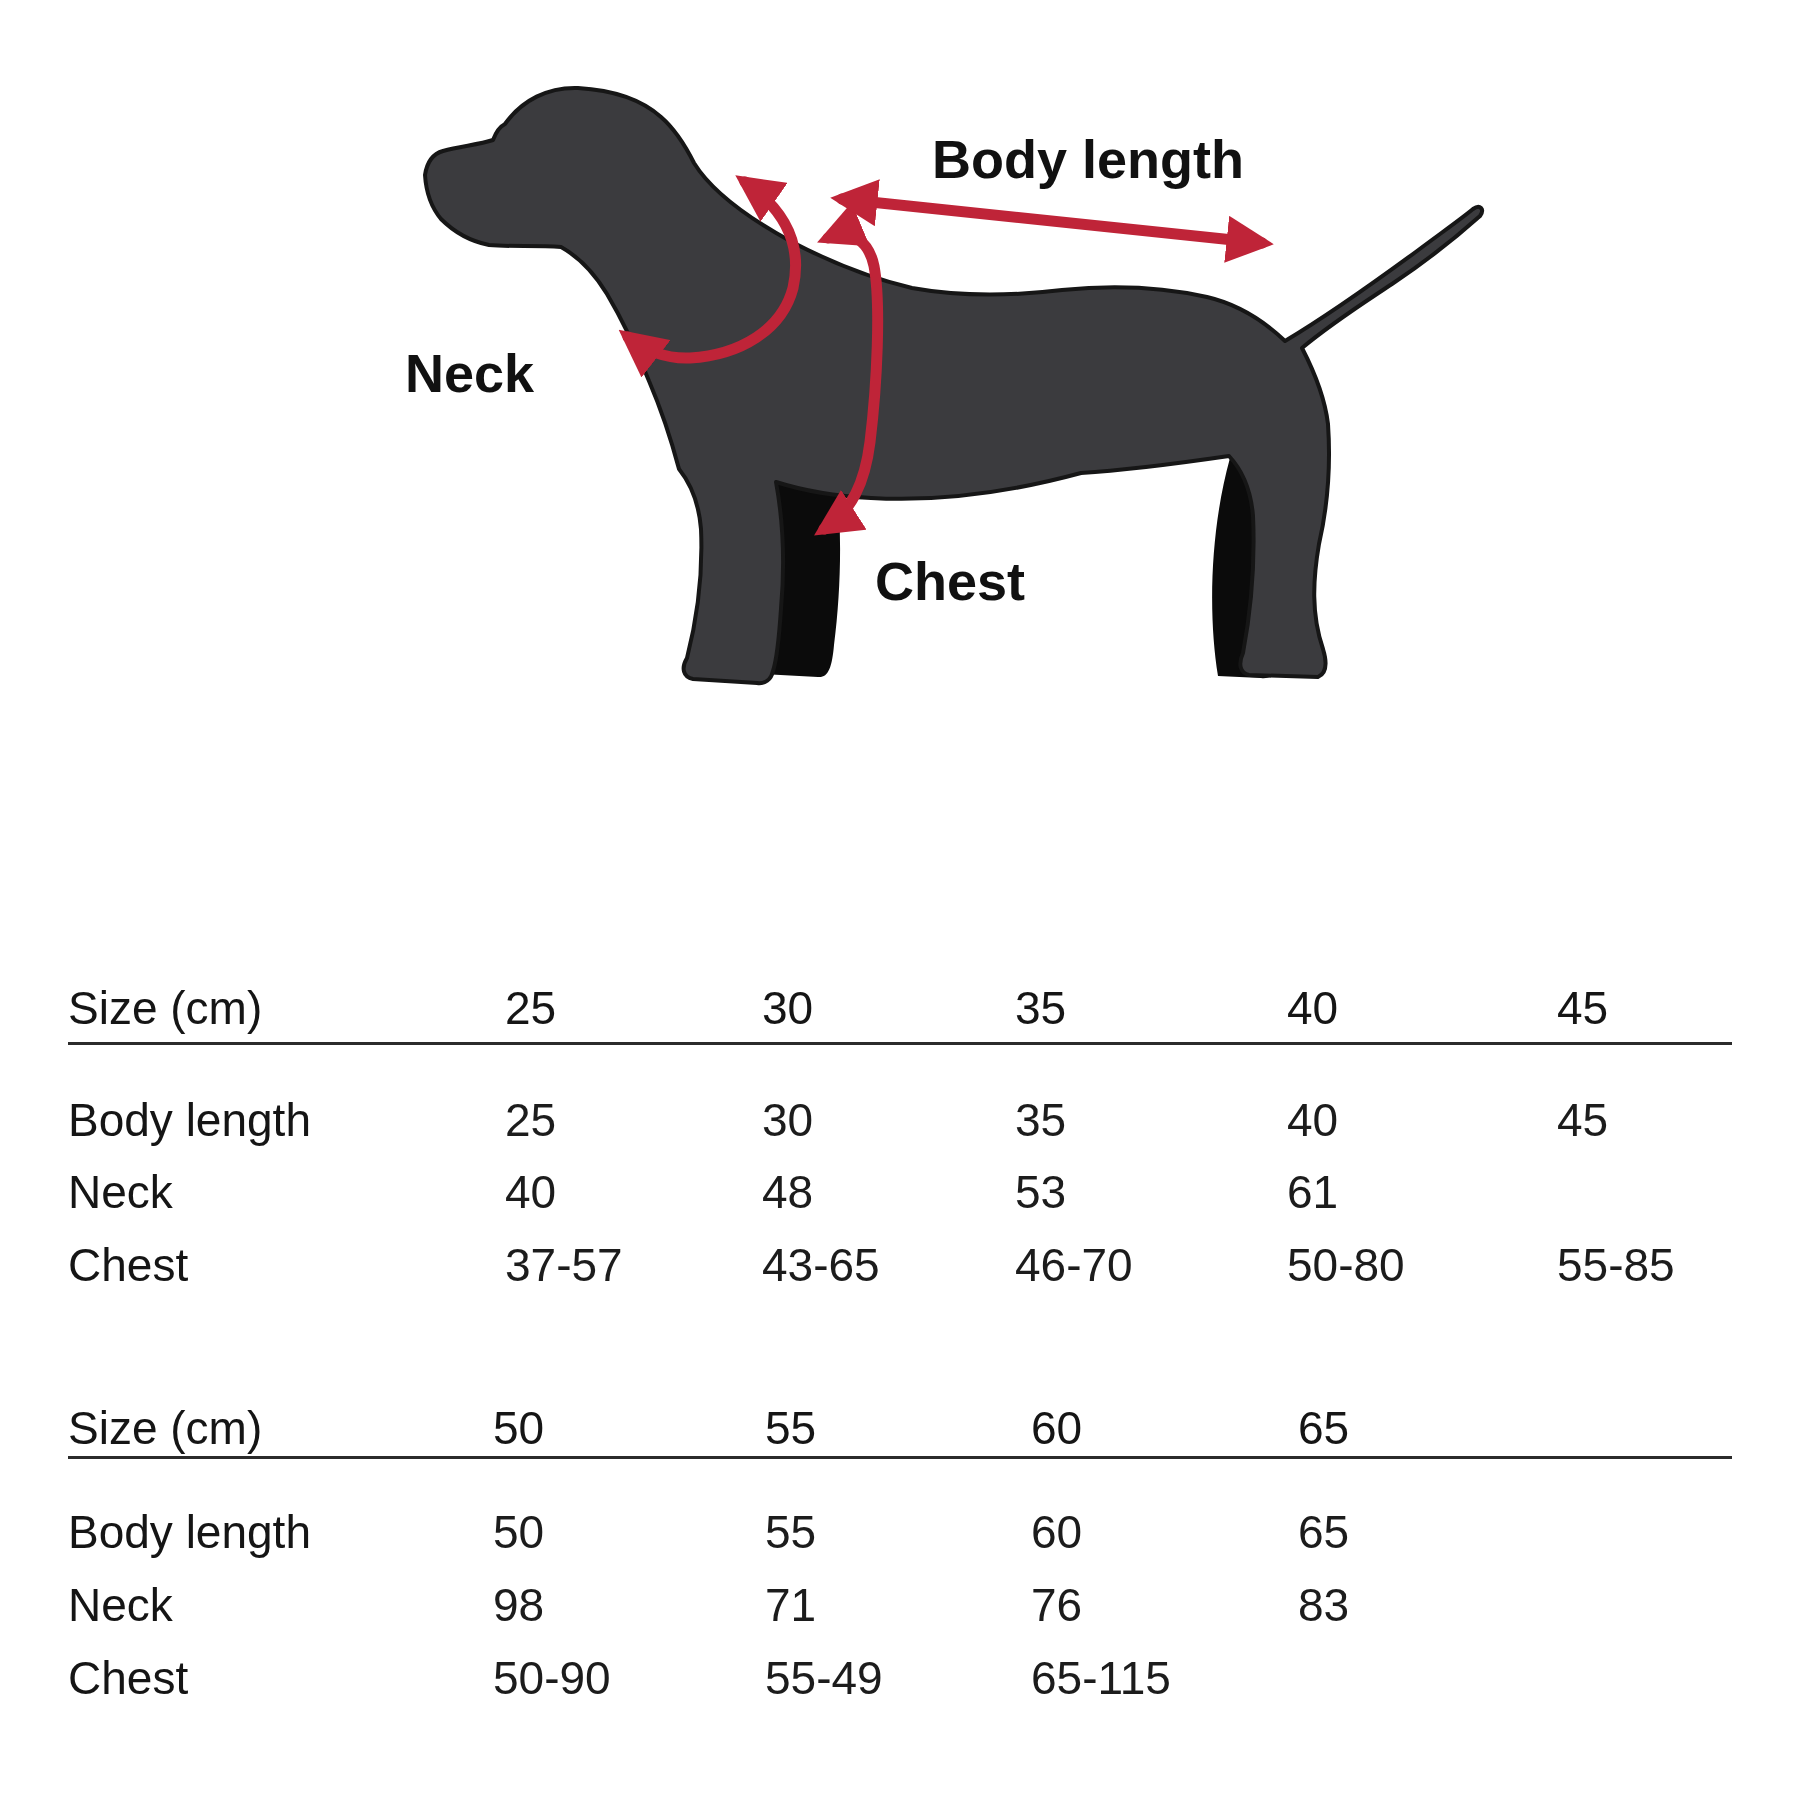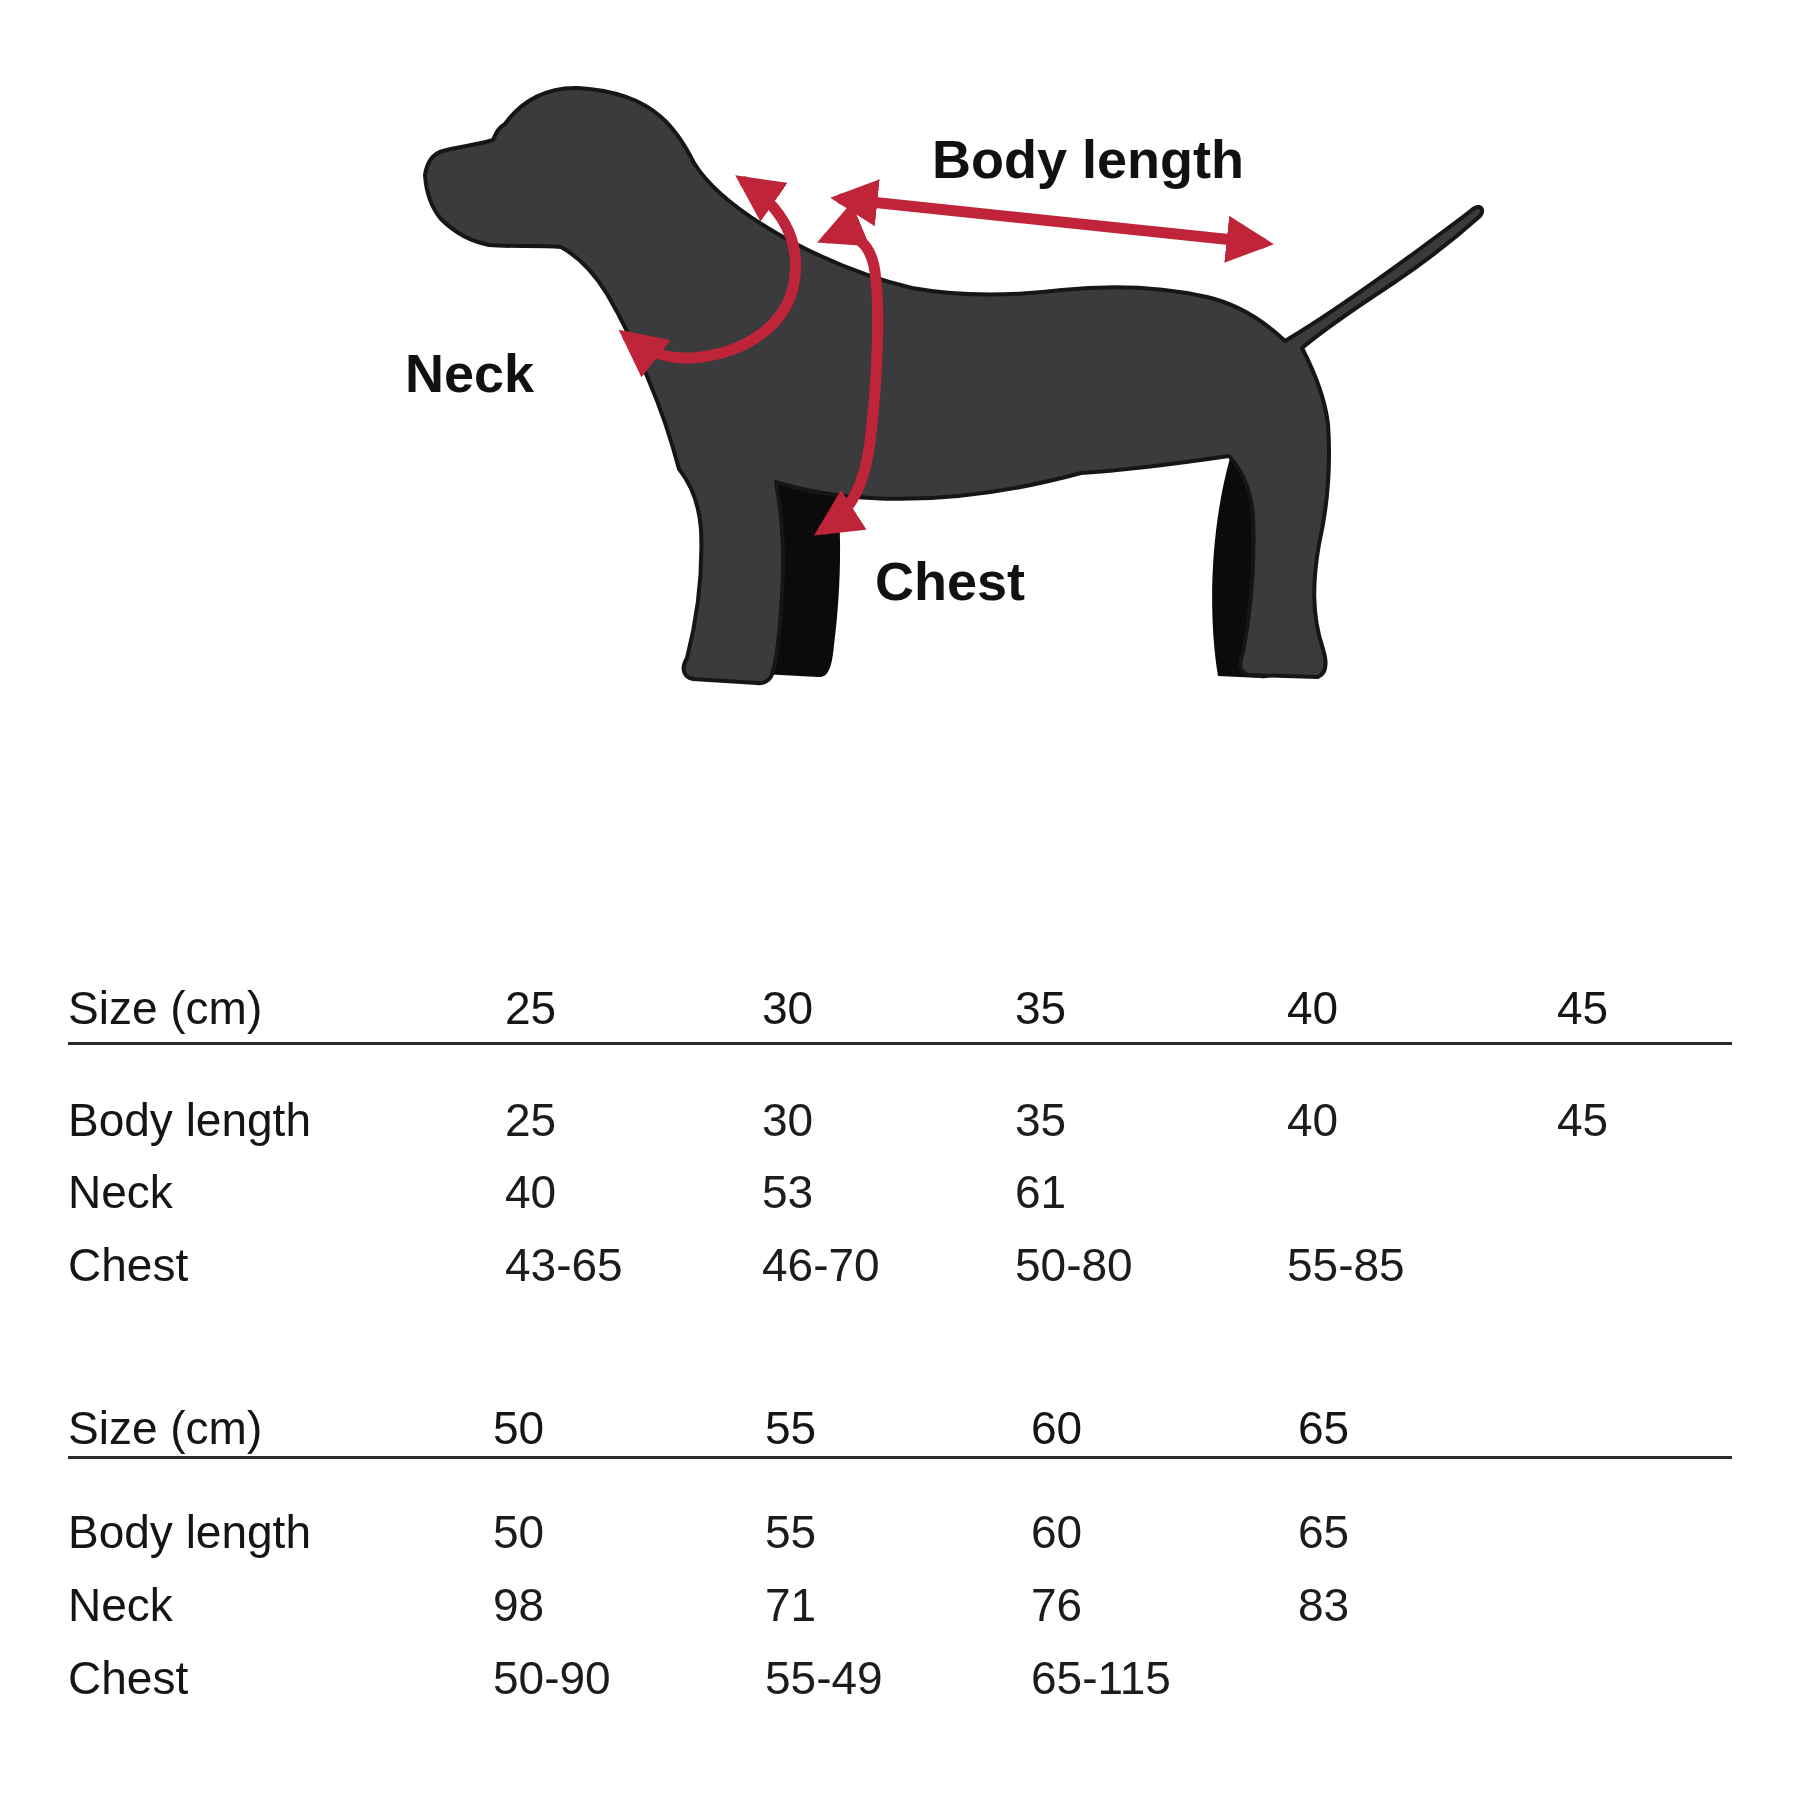--- a/index.html
+++ b/index.html
@@ -109,25 +109,27 @@
     <div class="cell bold">Body length</div>
     <div class="cell">25</div>
     <div class="cell">30</div>
     <div class="cell">35</div>
     <div class="cell">40</div>
     <div class="cell">45</div>
   </div>
   <div class="trow t1" style="top:1164px">
     <div class="cell bold">Neck</div>
     <div class="cell">40</div>
+    <div class="cell">48</div>
     <div class="cell">53</div>
     <div class="cell">61</div>
   </div>
   <div class="trow t1" style="top:1237px">
     <div class="cell bold">Chest</div>
+    <div class="cell">37-57</div>
     <div class="cell">43-65</div>
     <div class="cell">46-70</div>
     <div class="cell">50-80</div>
     <div class="cell">55-85</div>
   </div>
 
   <div class="trow t2" style="top:1400px">
     <div class="cell bold">Size (cm)</div>
     <div class="cell bold">50</div>
     <div class="cell bold">55</div>

